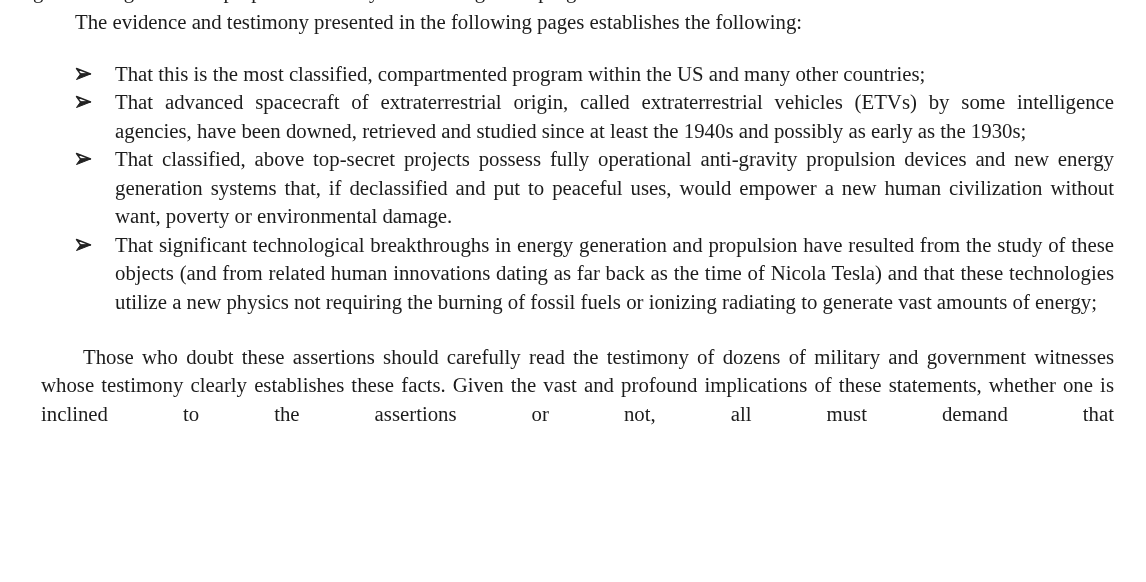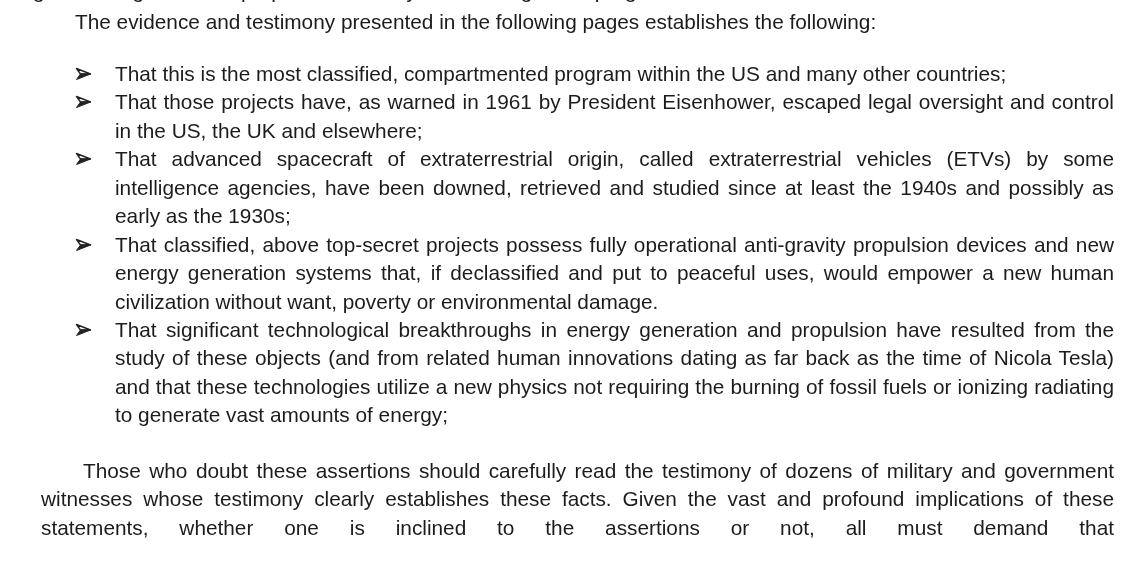--- a/index.html
+++ b/index.html
@@ -10,21 +10,21 @@
   body {
     width: 1146px;
     height: 582px;
     overflow: hidden;
   }
   .page {
     box-sizing: border-box;
     width: 1146px;
     height: 582px;
     padding: 0 32px 0 33px;
-    font-family: Liberation Sans, sans-serif;
+    font-family: Liberation Serif, serif;
     font-size: 20.8px;
     line-height: 28.45px;
     color: #1c1c1c;
     overflow: hidden;
   }
   
   .clipped-top {
     height: 5px;
     overflow: hidden;
   }
@@ -77,29 +77,20 @@
     <div class="bullet">
       <span class="marker">
         <svg width="17" height="14" viewBox="0 0 17 14">
           <polygon points="1.5,1.5 15.5,7 5.5,7" fill="#ffffff" stroke="#222222" stroke-width="1.4" stroke-linejoin="round"></polygon>
           <polygon points="5.5,7 15.5,7 1.5,12.5" fill="#222222" stroke="#222222" stroke-width="1" stroke-linejoin="round"></polygon>
         </svg>
       </span>
       <span class="btext">That this is the most classified, compartmented program within the US and many other countries;</span>
     </div>
 
-    <div class="bullet">
-      <span class="marker">
-        <svg width="17" height="14" viewBox="0 0 17 14">
-          <polygon points="1.5,1.5 15.5,7 5.5,7" fill="#ffffff" stroke="#222222" stroke-width="1.4" stroke-linejoin="round"></polygon>
-          <polygon points="5.5,7 15.5,7 1.5,12.5" fill="#222222" stroke="#222222" stroke-width="1" stroke-linejoin="round"></polygon>
-        </svg>
-      </span>
-      <span class="btext">That those projects have, as warned in 1961 by President Eisenhower, escaped legal oversight and control in the US, the UK and elsewhere;</span>
-    </div>
 
     <div class="bullet">
       <span class="marker">
         <svg width="17" height="14" viewBox="0 0 17 14">
           <polygon points="1.5,1.5 15.5,7 5.5,7" fill="#ffffff" stroke="#222222" stroke-width="1.4" stroke-linejoin="round"></polygon>
           <polygon points="5.5,7 15.5,7 1.5,12.5" fill="#222222" stroke="#222222" stroke-width="1" stroke-linejoin="round"></polygon>
         </svg>
       </span>
       <span class="btext">That advanced spacecraft of extraterrestrial origin, called extraterrestrial vehicles (ETVs) by some intelligence agencies, have been downed, retrieved and studied since at least the 1940s and possibly as early as the 1930s;</span>
     </div>

